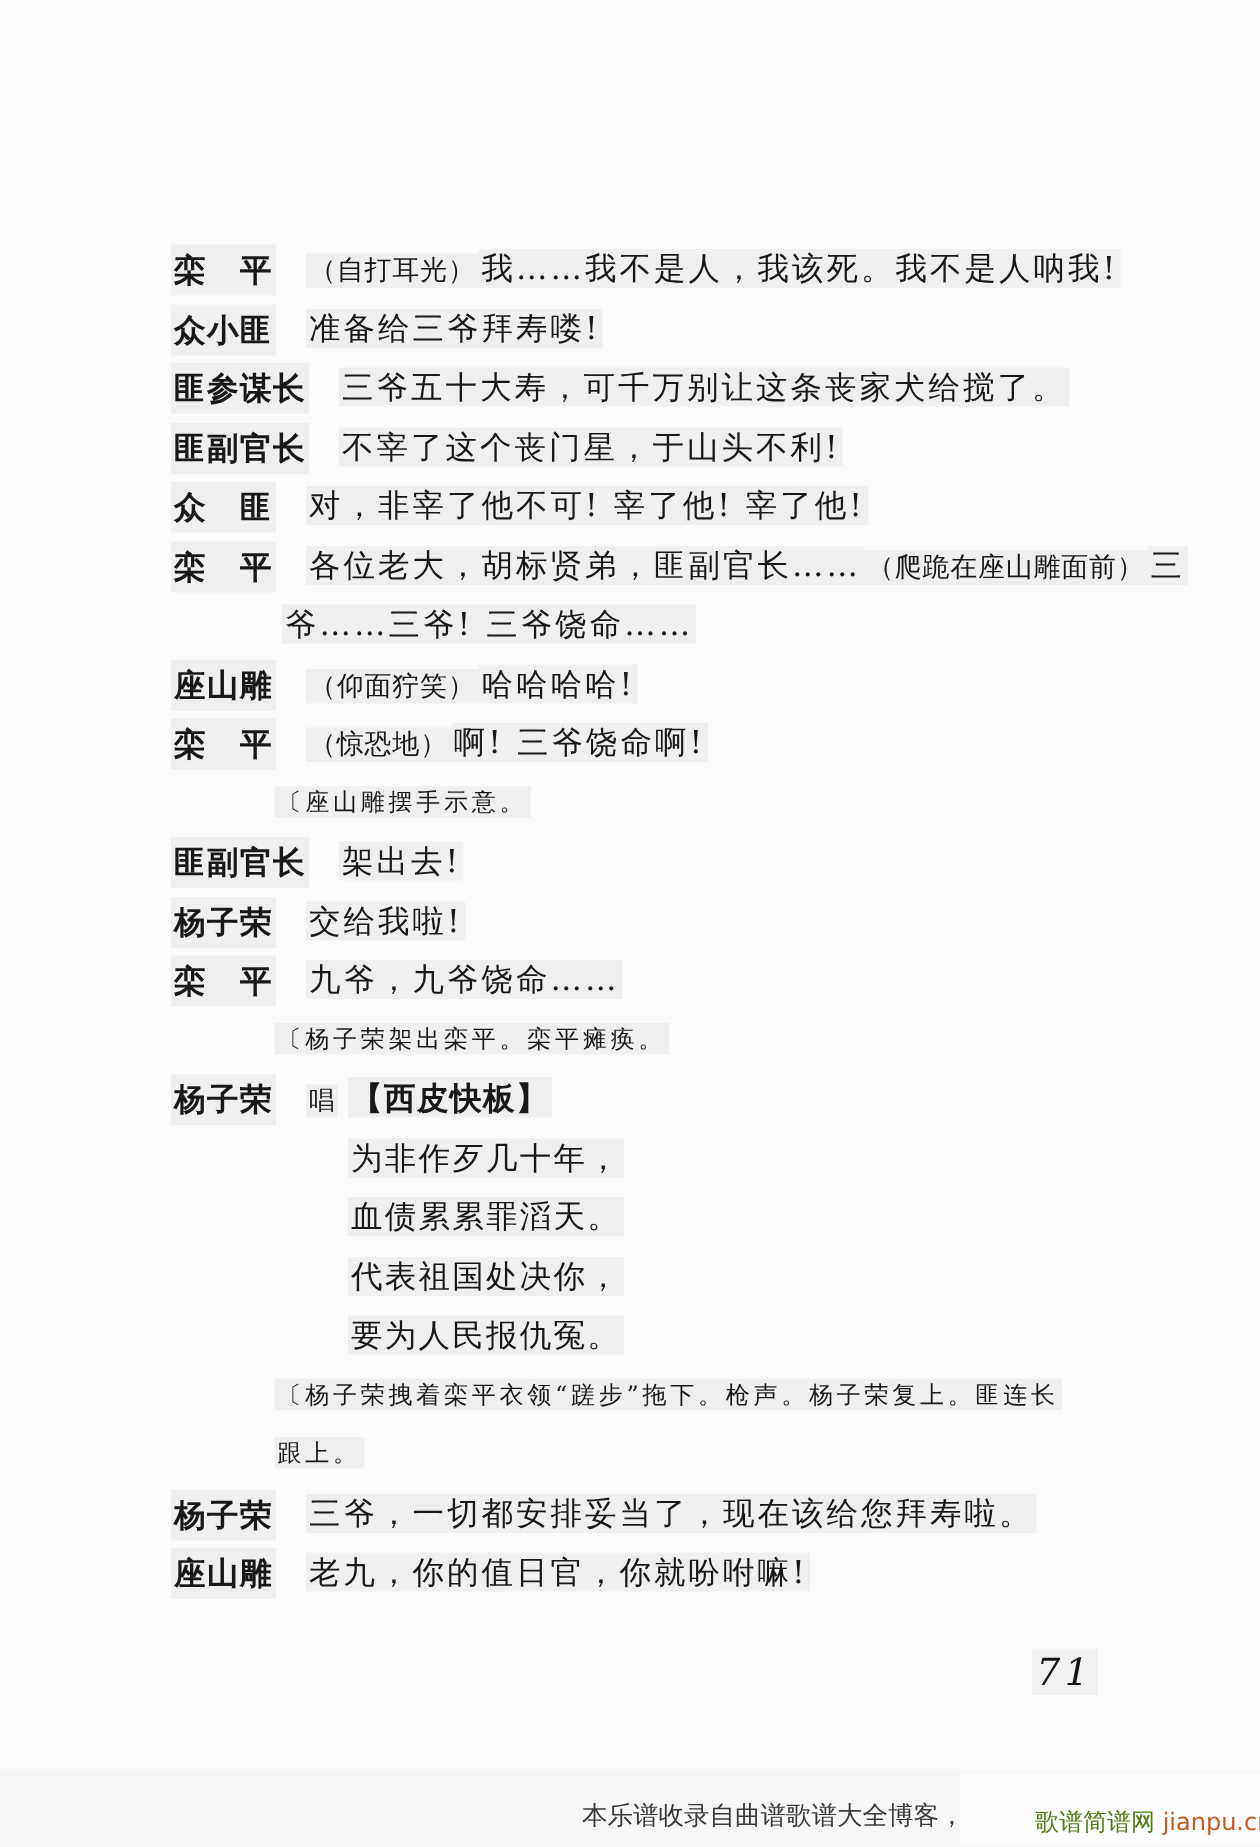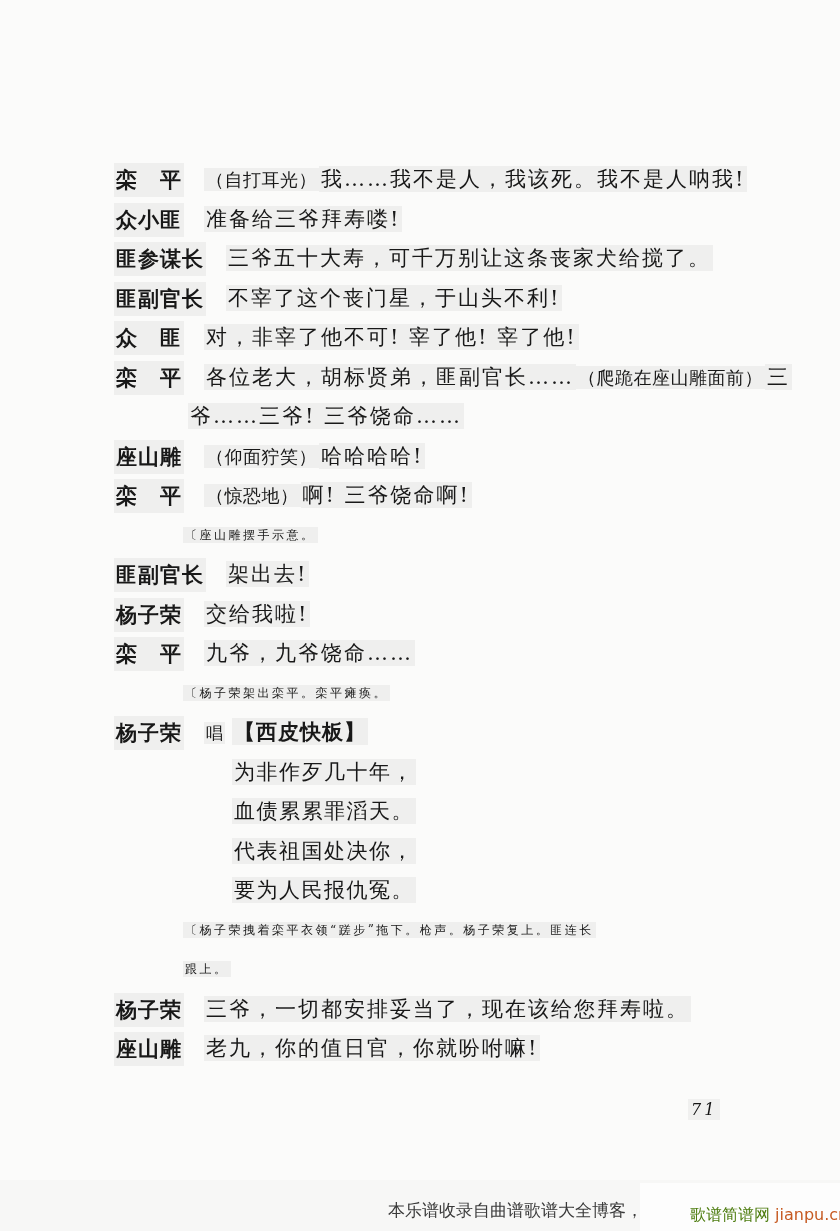--- a/index.html
+++ b/index.html
@@ -30,32 +30,32 @@
     display:inline-block;
     min-width:66px;
     margin-right:20px;
     font-weight:bold;
     letter-spacing:1px;
     vertical-align:top;
     margin-left:12px;
   }
   .seg-text{letter-spacing:2px;}
   .seg-paren{font-size:18px;letter-spacing:0.5px;}
-  .row-stage,.row-stage2{padding-left:81px;font-size:12px;letter-spacing:2.5px;}
+  .row-stage,.row-stage2{padding-left:81px;font-size:16px;letter-spacing:2.5px;}
   .row-continuation{padding-left:86px;}
   .row-verse{padding-left:130px;letter-spacing:1.5px;}
   .cue{font-size:17px;margin-right:7px;}
   .tune{font-weight:bold;letter-spacing:1px;}
   
   .ink{background:rgba(40,40,40,0.055);padding:1px 2px;}
   
   .page-number{
     position:absolute;
     left:688px;top:1099px;
-    font-size:16px;
+    font-size:25px;
     font-style:italic;
     letter-spacing:3px;
     color:#141414;
     background:rgba(40,40,40,0.05);
     padding:1px 3px;
   }
   
   .wm-strip{
     position:absolute;
     left:0;top:1180px;width:840px;height:51px;

